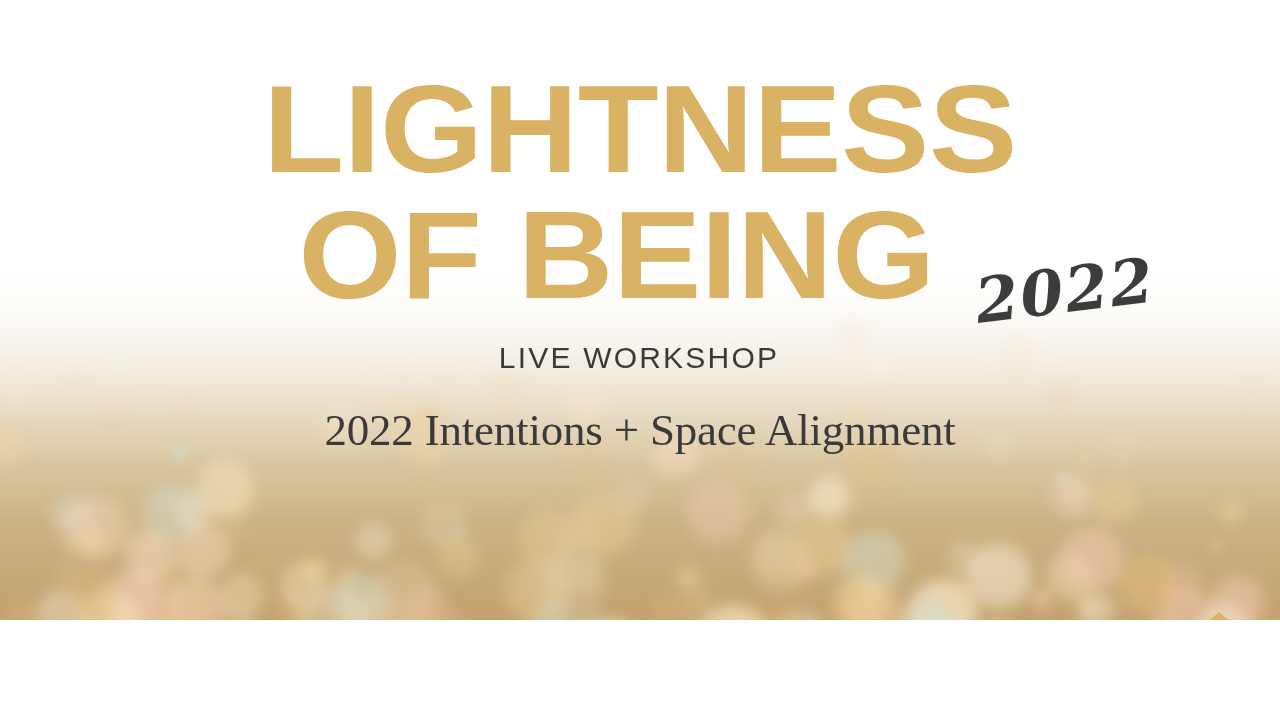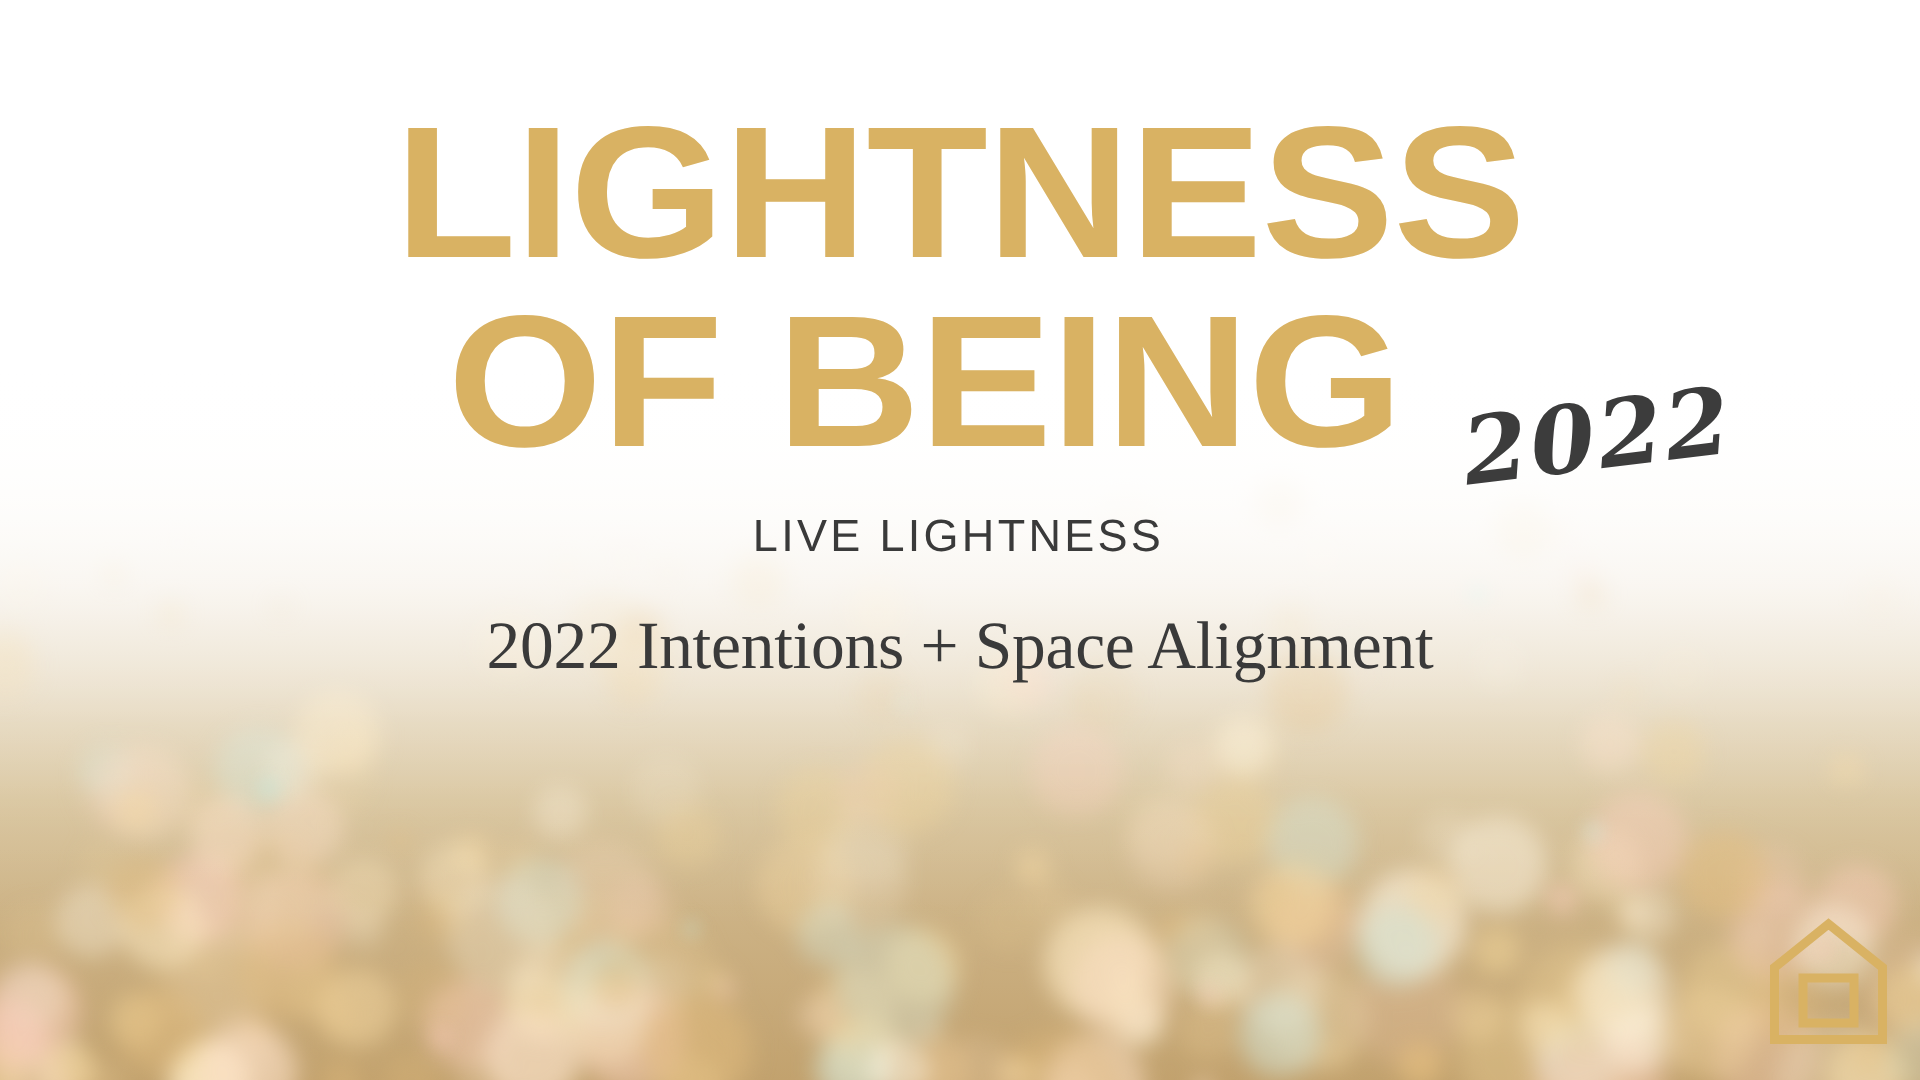--- a/index.html
+++ b/index.html
@@ -6,21 +6,21 @@
 
   html, body {
     width:1280px; height:720px;
     overflow:hidden;
     background:#ffffff;
     font-family:"Liberation Sans", sans-serif;
   }
 
   .poster {
     position:relative;
-    width:1280px; height:720px;
+    width:1280px; height:620px;
     overflow:hidden;
     background:#fdfcfa;
   }
 
   
   .bg-base {
     position:absolute; inset:0;
     background:
       linear-gradient(to bottom,
         #ffffff 0%,
@@ -400,21 +400,21 @@
   <div class="bg-veil"></div>
 
   <div class="content">
 
     <div class="headline headline-1">LIGHTNESS</div>
 
     <div class="headline headline-2">OF BEING</div>
 
     <div class="year-script">2022</div>
 
-    <div class="live-workshop">LIVE LIGHTNESS</div>
+    <div class="live-workshop">LIVE WORKSHOP</div>
 
     <div class="tagline">2022 Intentions + Space Alignment</div>
 
     <svg class="logo" viewBox="0 0 82 86">
       <path d="M5 33 L41 4 L77 33 L77 81 L5 81 Z" fill="none" stroke="#d9b263" stroke-width="6" stroke-linejoin="miter"></path>
       <rect x="24" y="40" width="34" height="30" fill="none" stroke="#d9b263" stroke-width="6"></rect>
     </svg>
 
   </div>
 </div>

